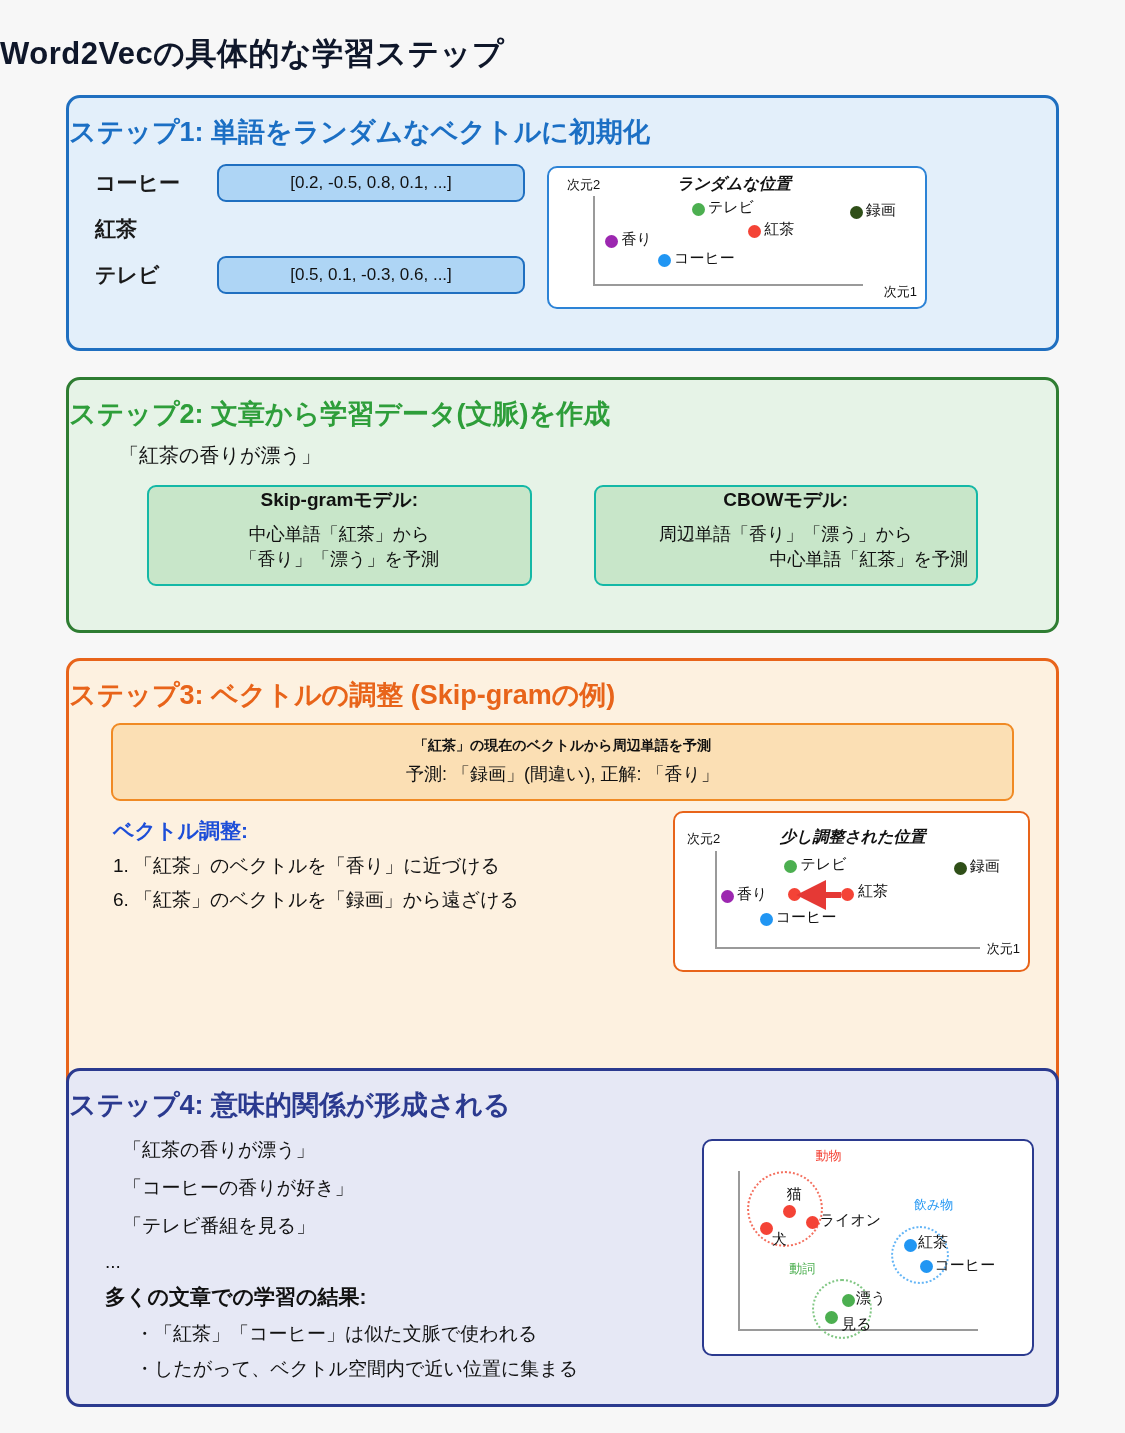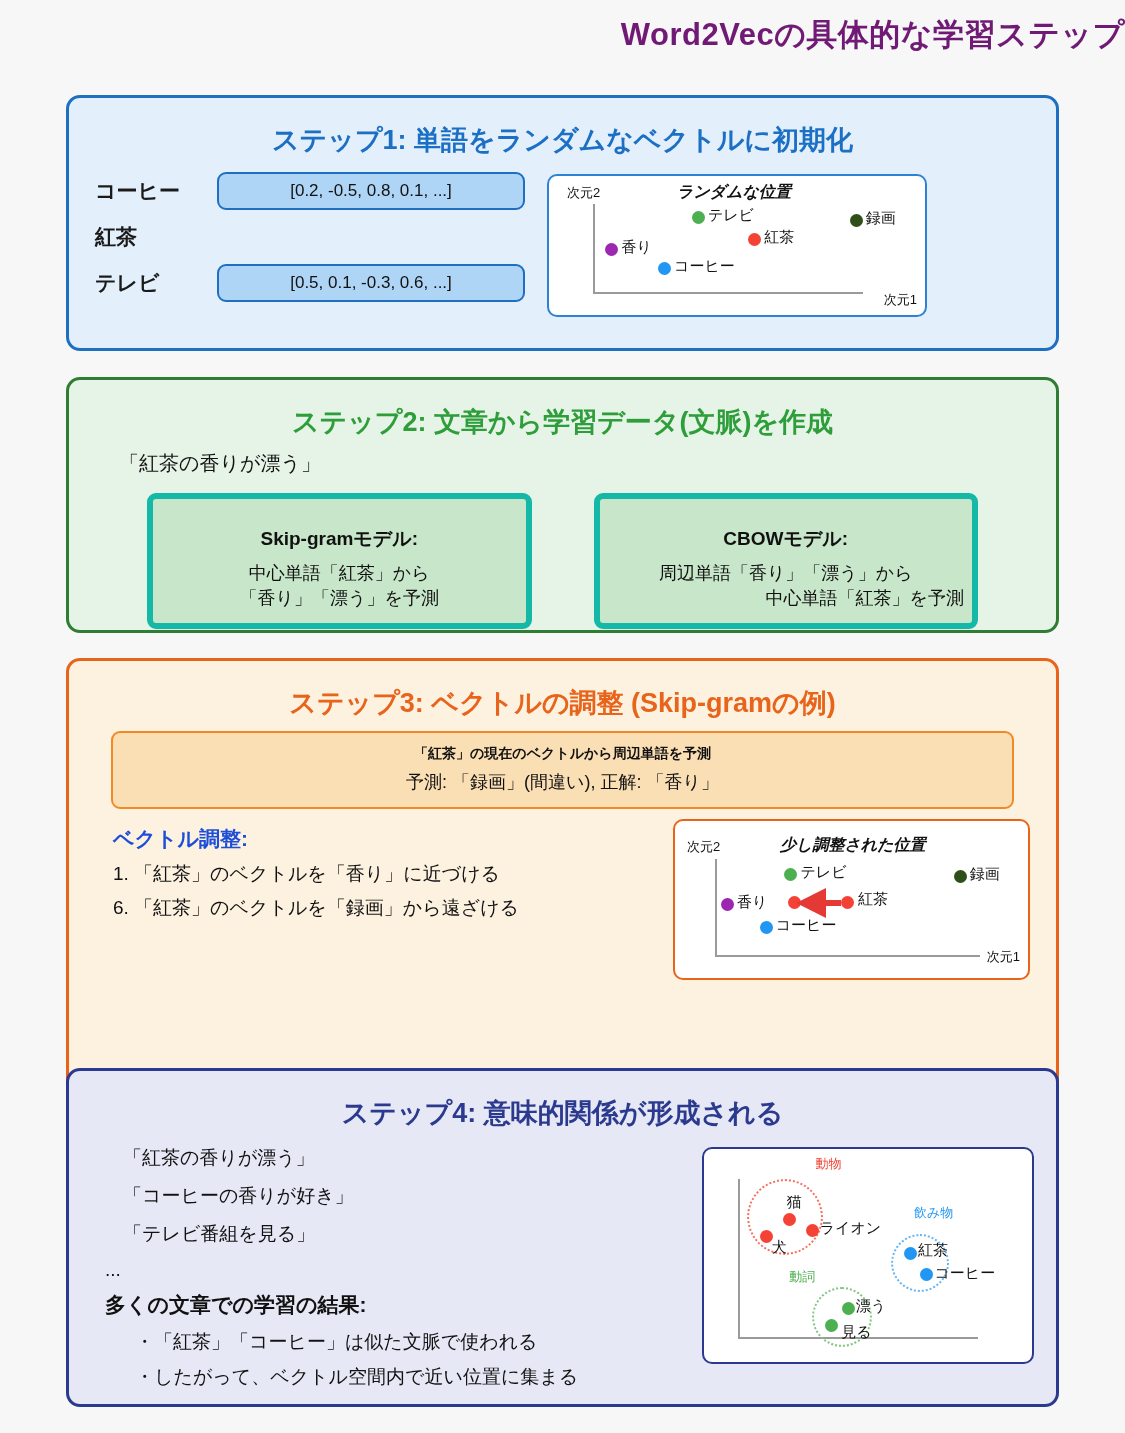--- a/index.html
+++ b/index.html
@@ -9,39 +9,39 @@
   }
   body {
     width: 1125px;
     height: 1433px;
     font-family: "Liberation Sans", "DejaVu Sans", sans-serif;
     color: #1a1a1a;
     position: relative;
     overflow: hidden;
   }
   .page-title {
-    text-align: right;
+    text-align: left;
     font-size: 31px;
     font-weight: bold;
-    color: #701a75;
-    padding-top: 14px;
+    color: #0f172a;
+    padding-top: 33px;
     letter-spacing: 0.5px;
   }
   .panel {
     position: absolute;
     left: 66px;
     width: 993px;
     border-radius: 14px;
     box-sizing: border-box;
   }
   .panel-title {
-    text-align: center;
+    text-align: left;
     font-weight: bold;
     font-size: 27px;
-    margin-top: 24px;
+    margin-top: 16px;
     margin-bottom: 10px;
   }
   
   #step1 {
     top: 95px;
     height: 256px;
     background: #e3effa;
     border: 3px solid #1f6fc0;
   }
   #step1 .panel-title { color: #1b6fc4; }
@@ -130,23 +130,23 @@
   }
   .s2-models {
     display: flex;
     gap: 62px;
     padding: 16px 78px 0 78px;
     box-sizing: border-box;
   }
   .model-box {
     flex: 1;
     background: #c8e6c9;
-    border: 6px solid #14b8a6;
+    border: 2px solid #14b8a6;
     border-radius: 9px;
-    padding: 27px 8px 12px 8px;
+    padding: 0 8px 12px 8px;
     text-align: center;
   }
   .model-box .m-title {
     font-weight: bold;
     font-size: 19px;
     margin-bottom: 9px;
     color: #111;
   }
   .model-box .m-line {
     font-size: 18px;

